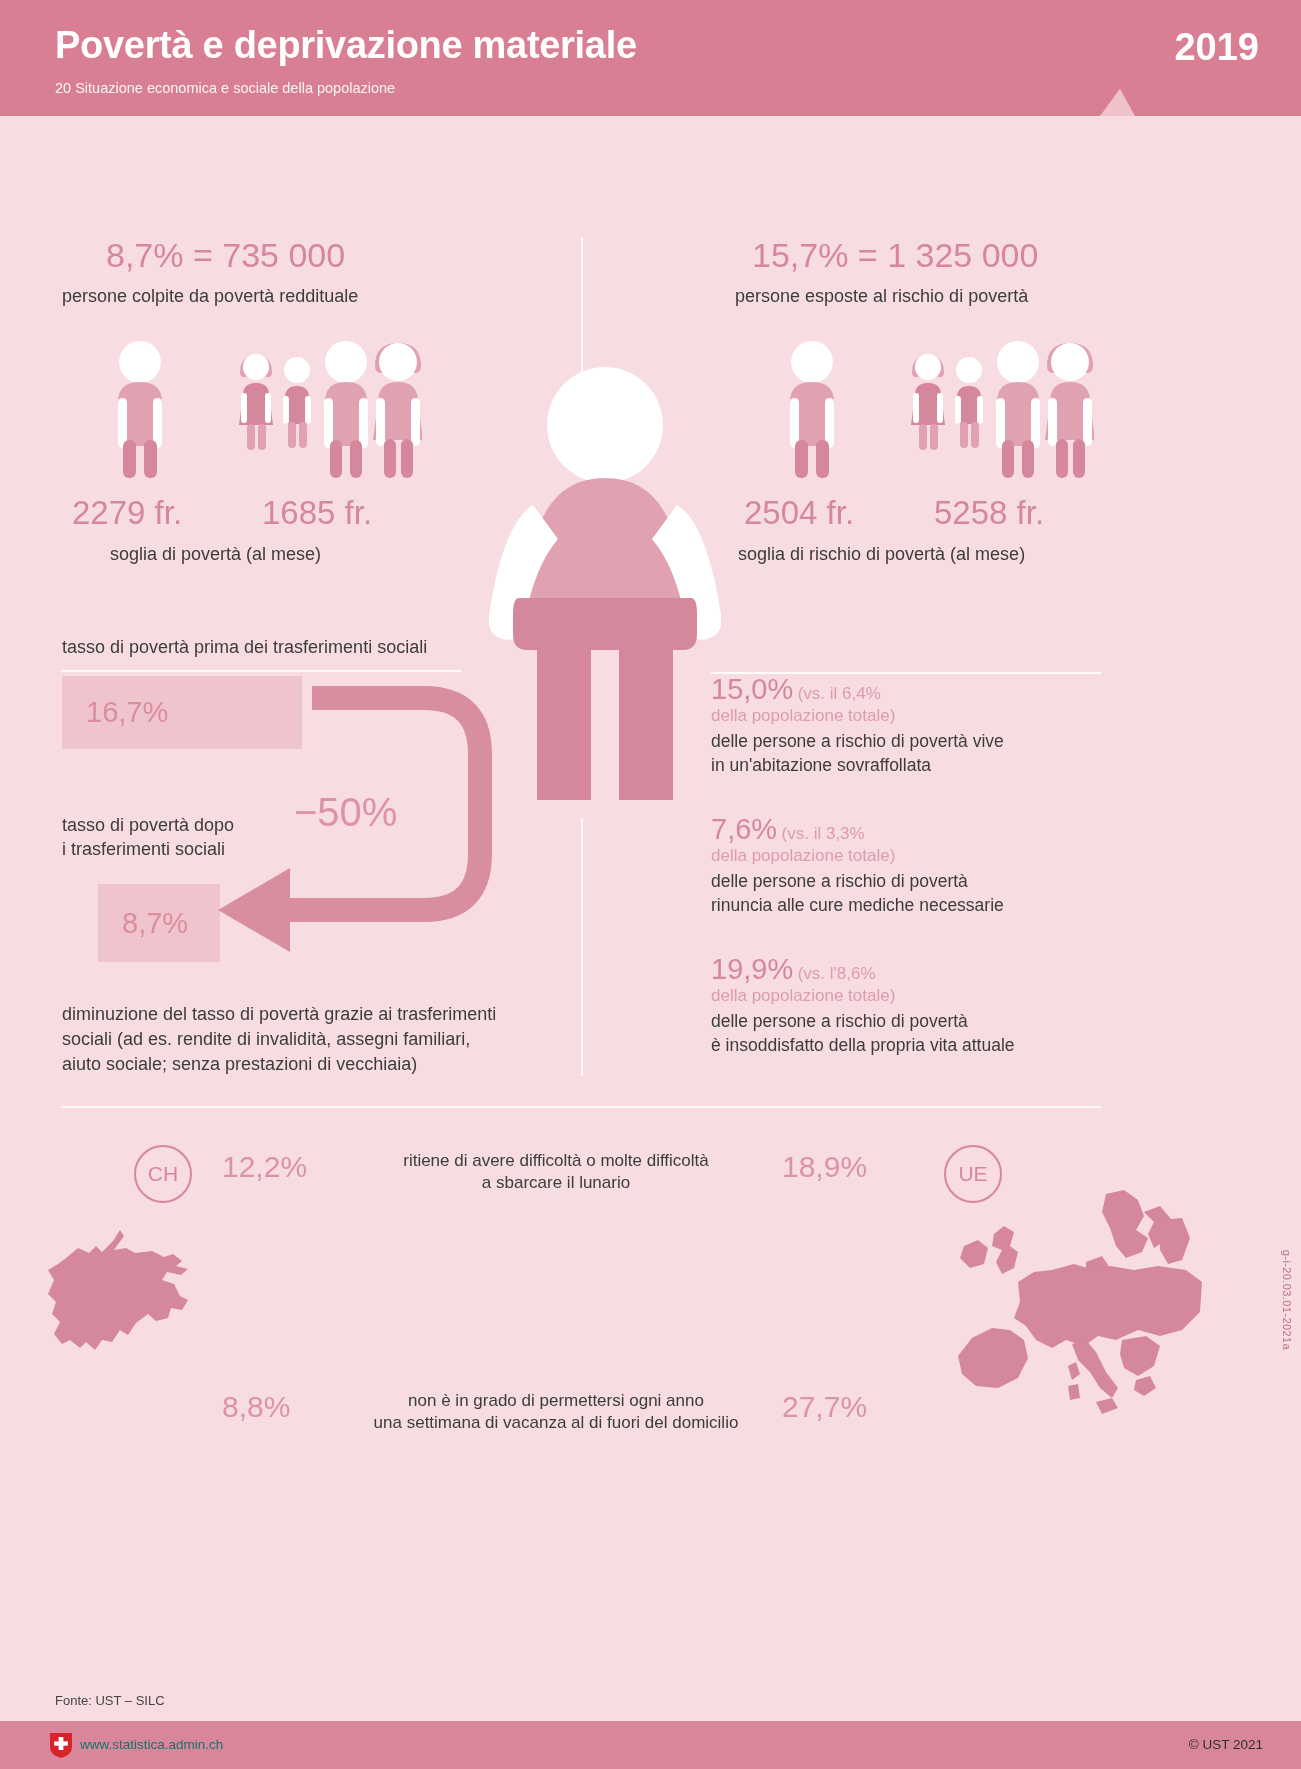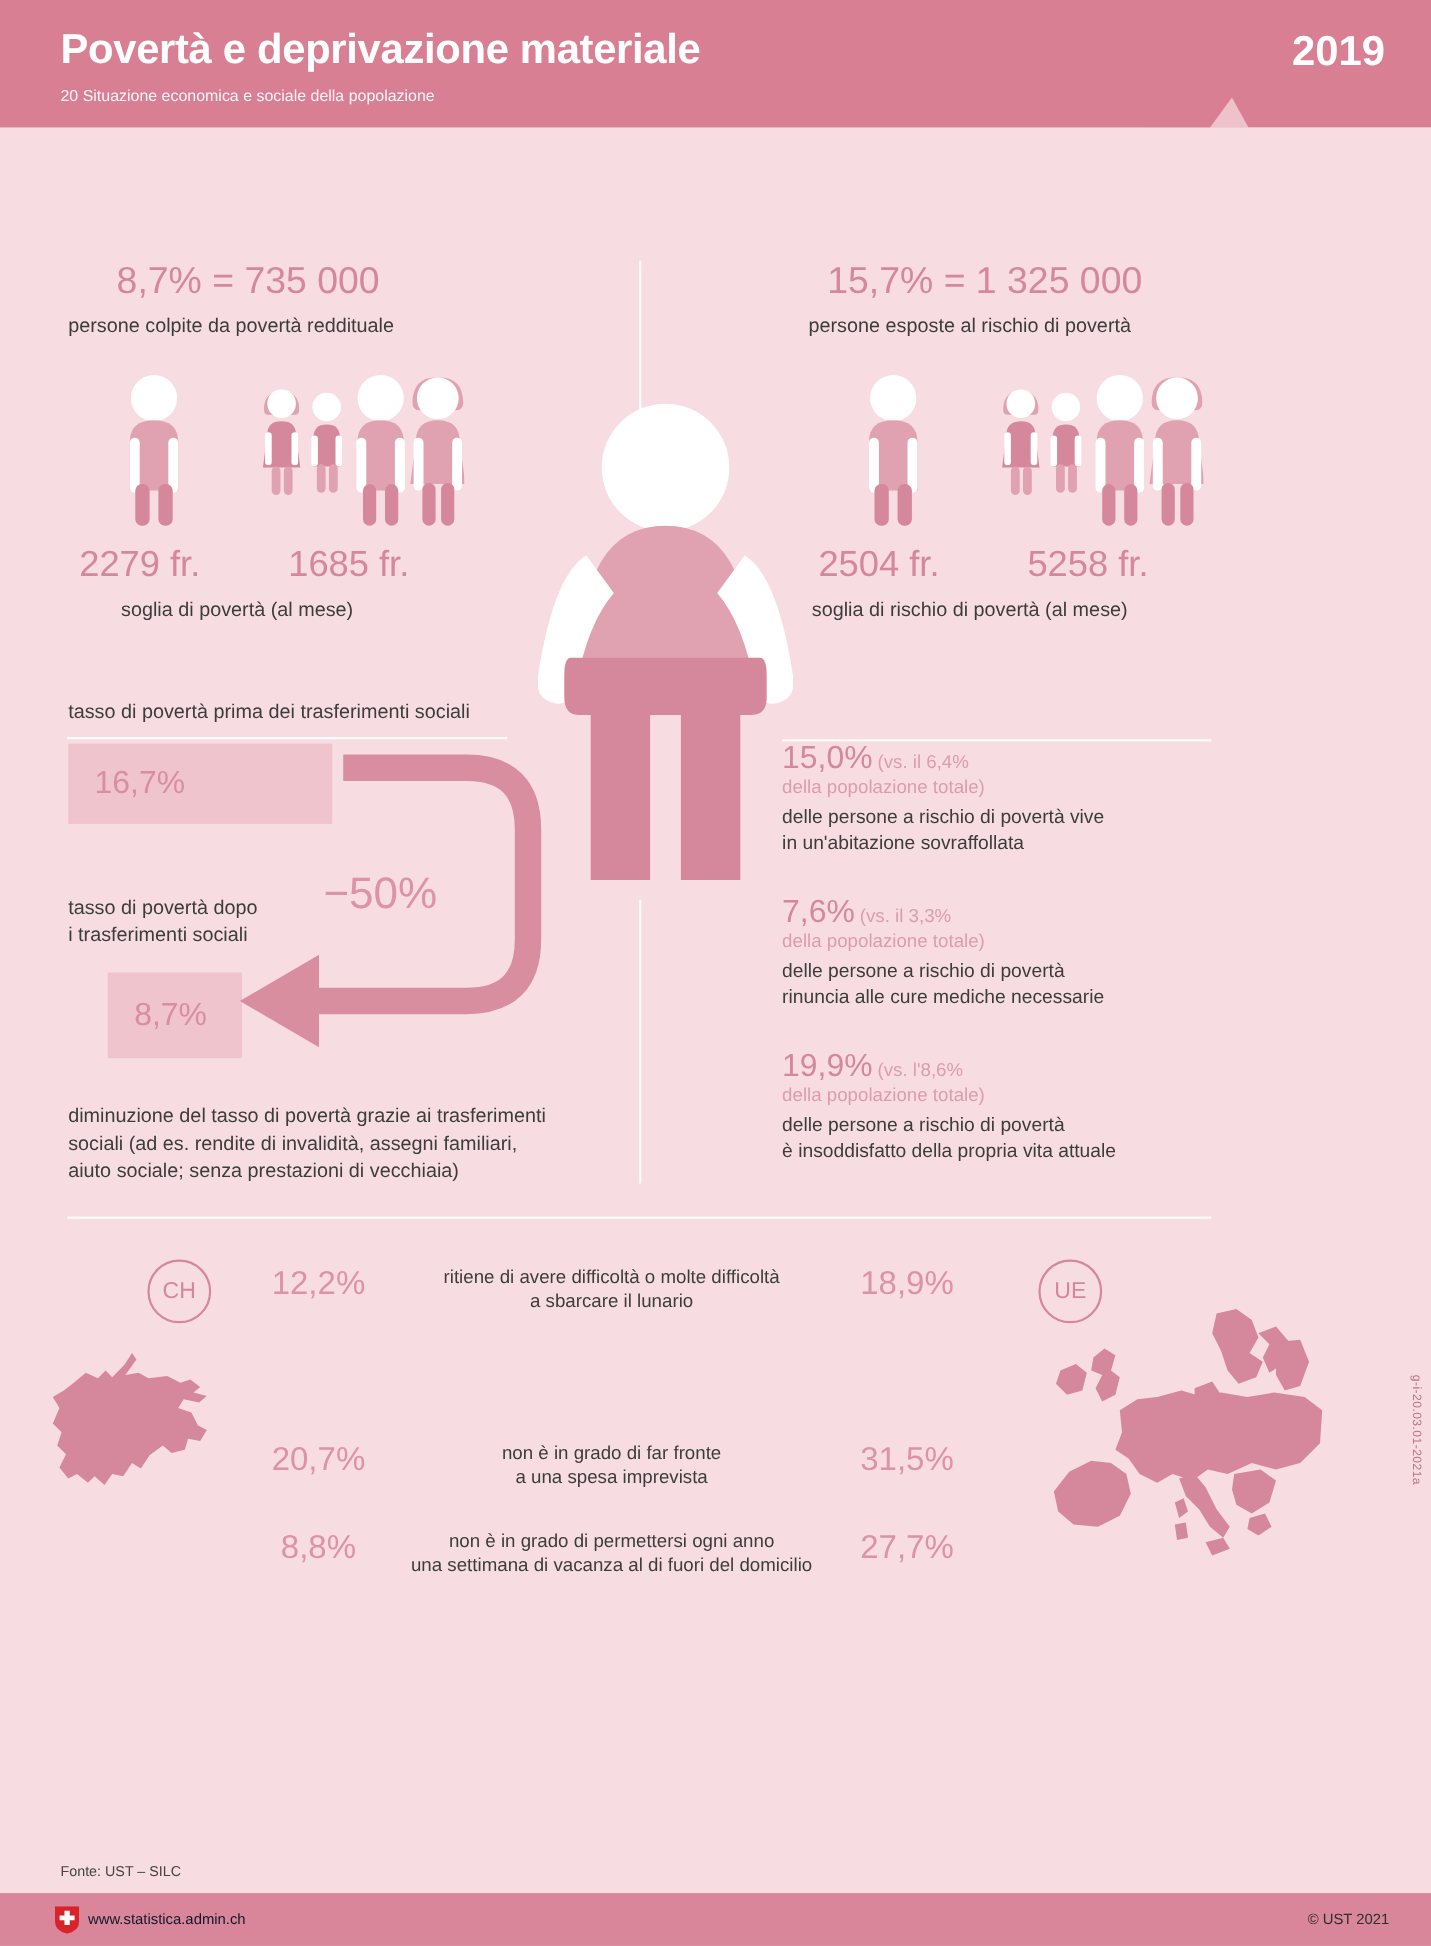--- a/index.html
+++ b/index.html
@@ -67,21 +67,21 @@
   
   .pct-block { position:absolute; left:711px; width:400px; }
   .pct-head { line-height:1.18; }
   .pct-head .p-big { font-size:29px; color:#d5879b; font-weight:300; }
   .pct-head .p-sm  { font-size:17px; color:#dd9cac; }
   .pct-body { font-size:17.5px; color:#3c3c3c; line-height:1.34; margin-top:4px; }
 
   
   #compare { position:absolute; left:0; top:1128px; width:1301px; height:360px; }
   .cmp-row { position:absolute; width:1301px; height:74px; }
-  .cmp-ch { position:absolute; left:222px; width:135px; text-align:center;
+  .cmp-ch { position:absolute; left:222px; width:135px; text-align:left;
             font-size:30px; color:#dd93a6; font-weight:300; }
   .cmp-lbl { position:absolute; left:336px; width:440px; text-align:center;
              font-size:17px; color:#3c3c3c; line-height:1.32; }
   .cmp-ue { position:absolute; left:782px; width:130px; text-align:left;
             font-size:30px; color:#dd93a6; font-weight:300; }
 
   .badge {
     position:absolute; width:58px; height:58px; border-radius:50%;
     border:2px solid #d5879b; color:#d5879b; font-size:21px;
     display:flex; align-items:center; justify-content:center; font-weight:300;
@@ -360,42 +360,34 @@
   <div class="cmp-row" style="top:22px;">
     <div class="cmp-ch">12,2%</div>
     <div class="cmp-lbl">
       <span>ritiene di avere difficoltà o molte difficoltà</span><br>
       <span>a sbarcare il lunario</span>
     </div>
     <div class="cmp-ue">18,9%</div>
   </div>
 
 
-  <div class="cmp-row" style="top:182px;">
-    <div class="cmp-ch">20,7%</div>
-    <div class="cmp-lbl">
-      <span>non è in grado di far fronte</span><br>
-      <span>a una spesa imprevista</span>
-    </div>
-    <div class="cmp-ue">31,5%</div>
-  </div>
 
   <div class="cmp-row" style="top:262px;">
     <div class="cmp-ch">8,8%</div>
     <div class="cmp-lbl">
       <span>non è in grado di permettersi ogni anno</span><br>
       <span>una settimana di vacanza al di fuori del domicilio</span>
     </div>
     <div class="cmp-ue">27,7%</div>
   </div>
 </div>
 
 <div id="vcode">g-i-20.03.01-2021a</div>
 
 <div id="source">Fonte: UST – SILC</div>
 <div id="footbar"></div>
 <svg id="flag" viewBox="0 0 22 25">
   <path d="M0 0 H22 V14 Q22 22 11 25 Q0 22 0 14 Z" fill="#d8232a"></path>
   <rect x="8.6" y="4" width="4.8" height="13" fill="#ffffff"></rect>
   <rect x="4.2" y="8.4" width="13.6" height="4.3" fill="#ffffff"></rect>
 </svg>
-<a id="foot-url" href="#" style="text-decoration:none;color:#0f172a;">www.statistica.admin.ch</a>
+<a id="foot-url" href="#" style="text-decoration:none;color:#0f766e;">www.statistica.admin.ch</a>
 <div id="copyright">© UST 2021</div>
 
 </body></html>

